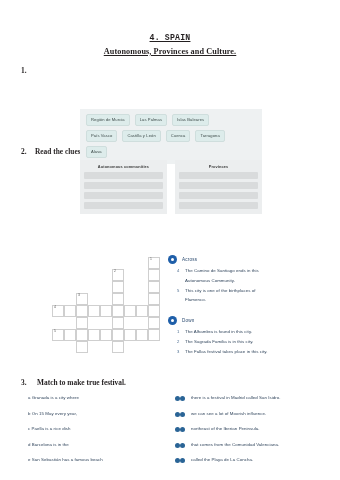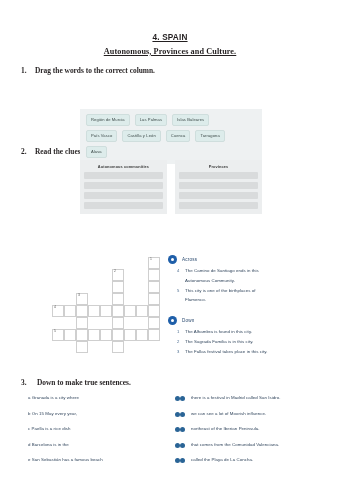--- a/index.html
+++ b/index.html
@@ -23,21 +23,21 @@
     box-sizing: border-box;
     padding: 0;
   }
 
   
   .title-block {
     text-align: center;
     margin-top: 33px;
   }
   .doc-title {
-    font-family: Liberation Sans, sans-serif;
+    font-family: Liberation Mono, monospace;
     font-weight: bold;
     font-size: 8.2px;
     text-decoration: underline;
     letter-spacing: 0.2px;
     line-height: 1.3;
   }
   .doc-subtitle {
     font-family: "Liberation Serif", serif;
     font-weight: bold;
     font-size: 8.2px;
@@ -241,21 +241,20 @@
 
 <div class="page">
 
   <div class="title-block">
     <div class="doc-title">4. SPAIN</div>
     <div class="doc-subtitle">Autonomous, Provinces and Culture.</div>
   </div>
 
   <div class="ex-heading">
     <span class="num">1.</span>
-    <span>Drag the words to the correct column.</span>
   </div>
 
   <div class="wordbank">
     <div class="chip-row">
       <span class="chip">Región de Murcia</span>
       <span class="chip">Las Palmas</span>
       <span class="chip">Islas Baleares</span>
     </div>
     <div class="chip-row">
       <span class="chip">País Vasco</span>
@@ -376,21 +375,21 @@
       <span class="clue-text">The Sagrada Familia is in this city.</span>
     </div>
     <div class="clue-item">
       <span class="clue-num">3</span>
       <span class="clue-text">The Fallas festival takes place in this city.</span>
     </div>
   </div>
 
   <div class="ex-heading" style="position:absolute; left:21px; top:345px; margin:0;">
     <span class="num" style="width:10px;">3.</span>
-    <span>Down to make true sentences.</span>
+    <span>Match to make true festival.</span>
   </div>
 
   <div class="match">
     <div class="match-col match-left">
       <div class="m-row">
         <span class="m-text m-left-text">a Granada is a city where</span>
         <span class="m-bullet"></span>
       </div>
       <div class="m-row">
         <span class="m-text m-left-text">b On 15 May every year,</span>

